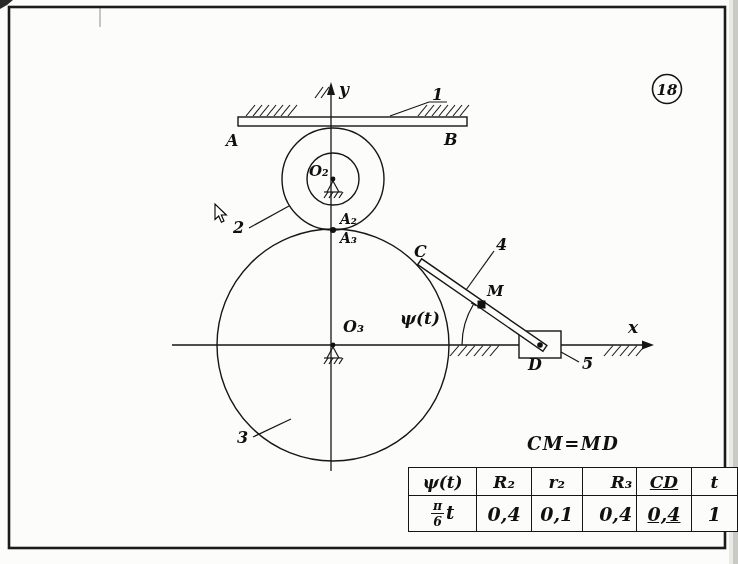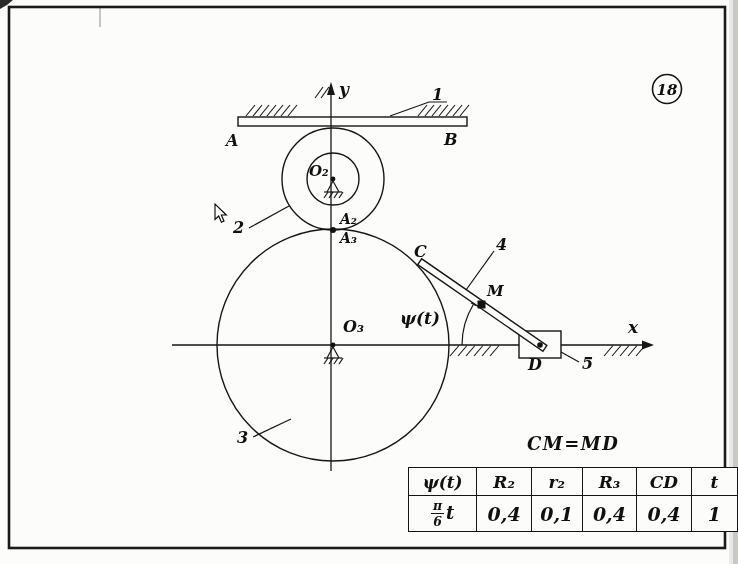--- a/index.html
+++ b/index.html
@@ -17,22 +17,22 @@
     border-collapse:collapse;background:#fcfcfa;
     font-family:"DejaVu Serif", serif;
   }
   .data-table th,.data-table td{
     border:1.8px solid #151515;text-align:center;vertical-align:middle;
     font-style:italic;font-weight:bold;color:#101010;padding:0 4px;
   }
   .data-table th{height:27px;font-size:17px;}
   .data-table td{height:35px;font-size:19px;}
   .data-table .c0{width:60px;} .data-table .c1{width:46px;}
-  .data-table .c2{width:42px;} .data-table .c3{width:46px;}
-  .data-table .c4{width:46px;} .data-table .c5{width:38px;}
+  .data-table .c2{width:42px;} .data-table .c3{width:46px;text-align:right;}
+  .data-table .c4{width:46px;text-decoration:underline;} .data-table .c5{width:38px;}
   .frac{
     display:inline-block;font-size:12.5px;line-height:1.05;
     vertical-align:-7px;font-style:italic;font-weight:bold;
   }
   .frac .num{display:block;border-bottom:1.6px solid #151515;padding:0 2px 1px;}
   .frac .den{display:block;padding-top:1px;}
   .mult{font-size:18px;margin-left:2px;}
 </style>
 </head>
 <body>

